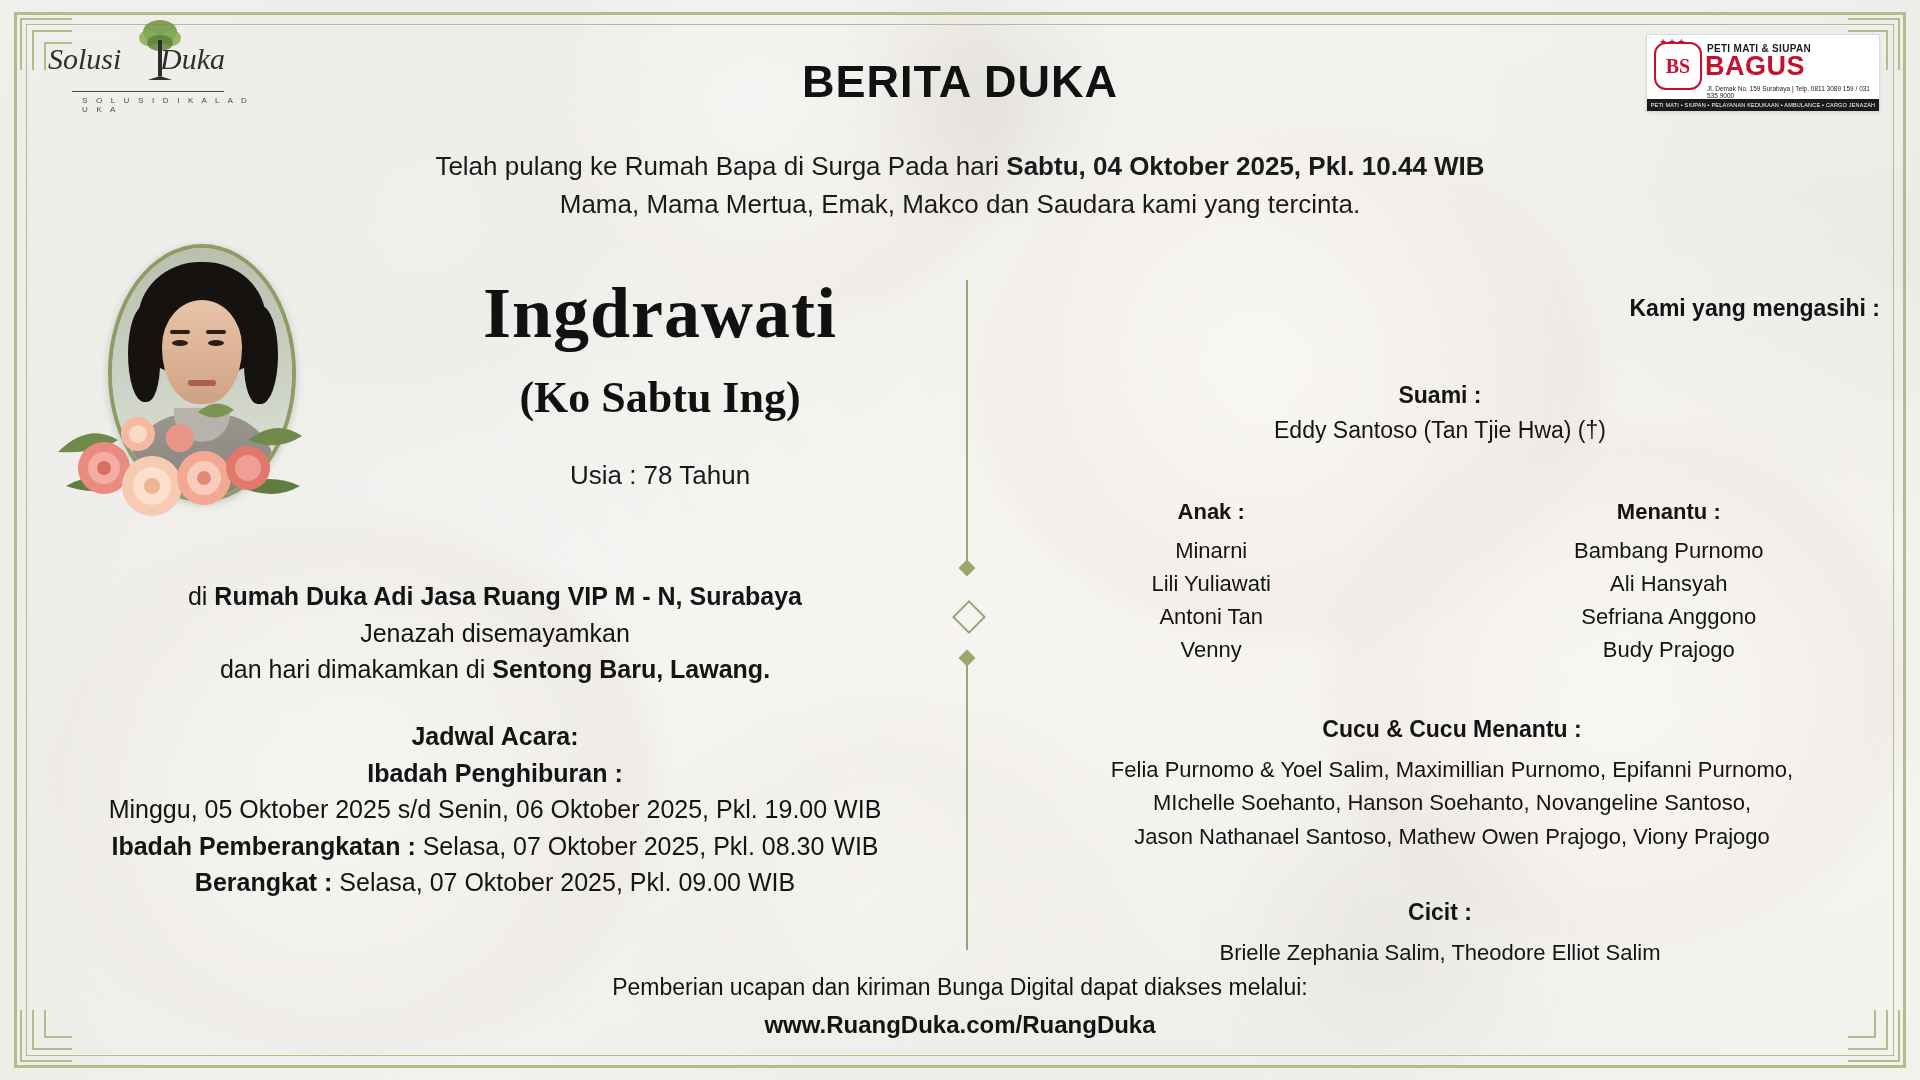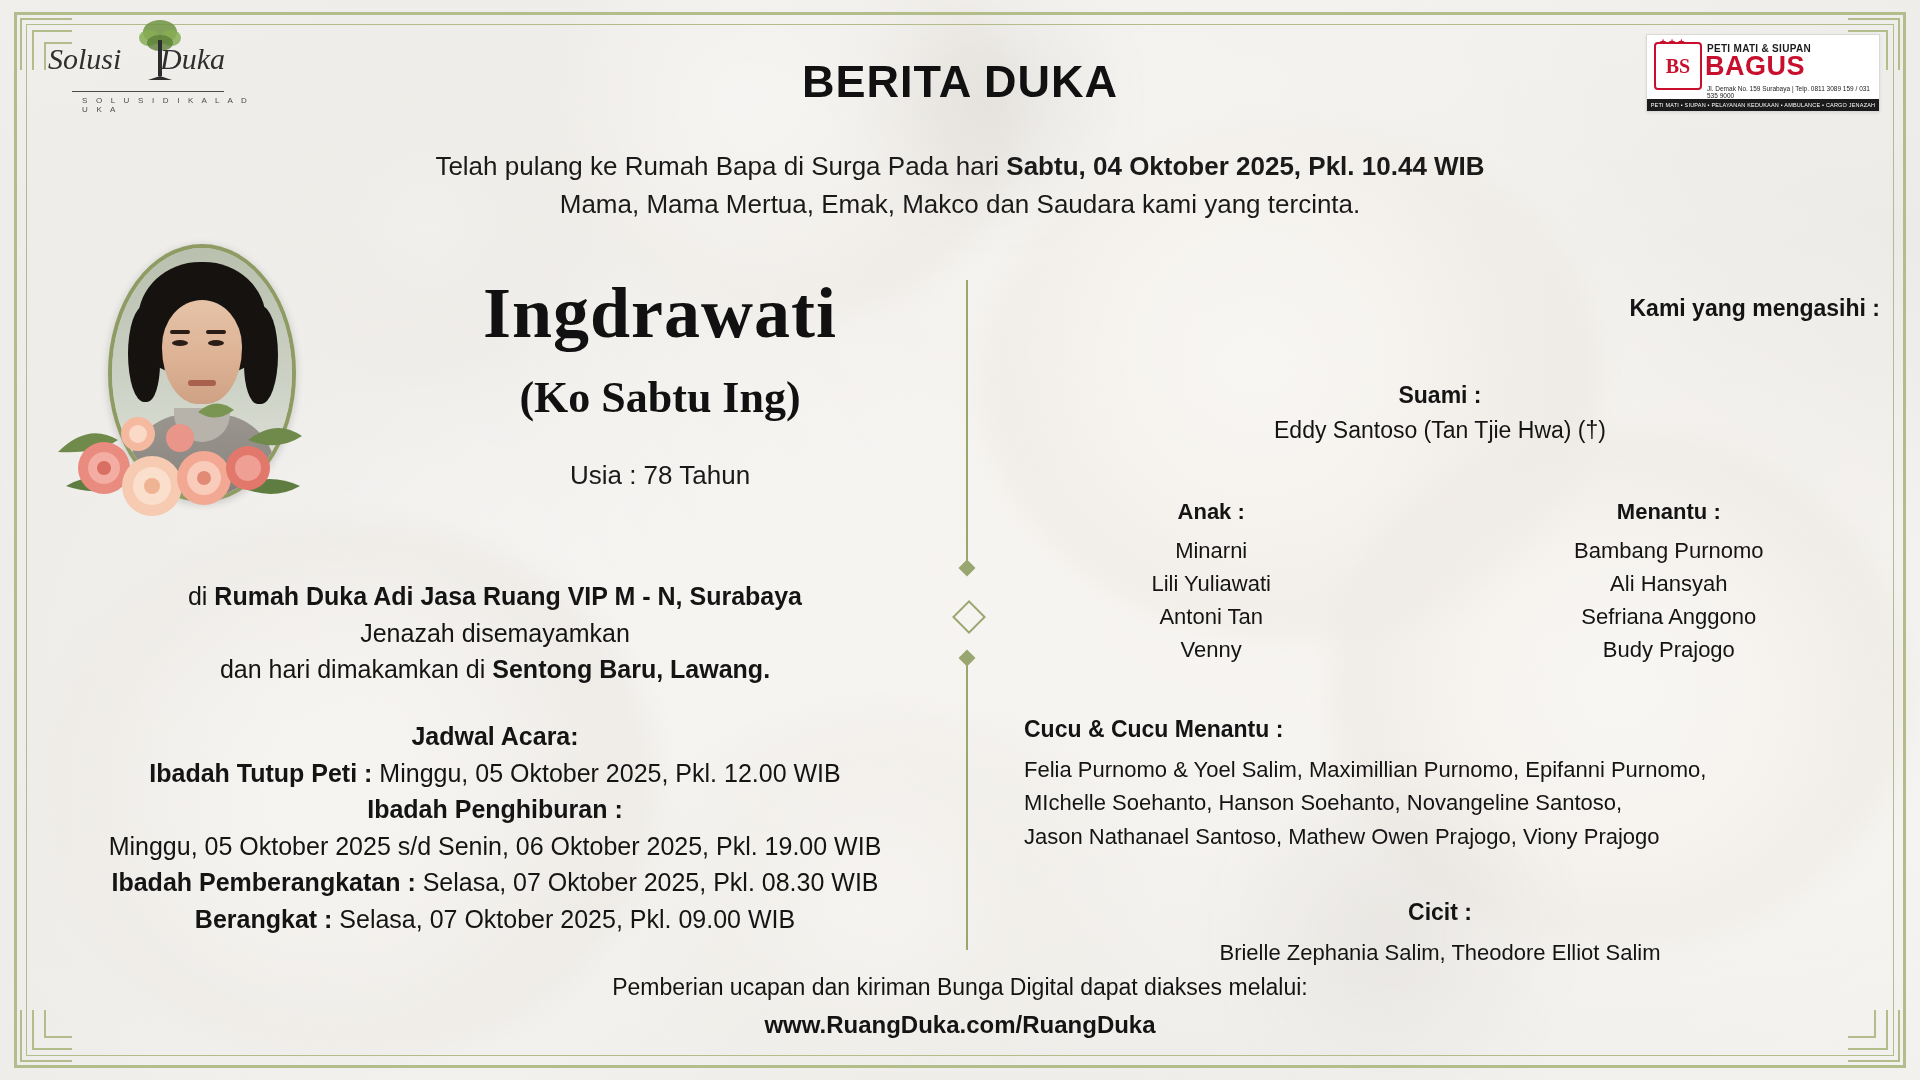--- a/index.html
+++ b/index.html
@@ -123,21 +123,21 @@
   .logo-right {
     position: absolute;
     right: 40px; top: 34px;
     width: 232px; height: 76px;
     background: #ffffff;
     border: 1px solid #d9d9d9;
     box-shadow: 0 1px 3px rgba(0,0,0,0.08);
   }
   .logo-right .bs {
     position: absolute; left: 7px; top: 7px; width: 44px; height: 44px;
-    border: 2px solid #c8102e; border-radius: 4px;
+    border: 2px solid #c8102e; border-radius: 12px;
     display: flex; align-items: center; justify-content: center;
     font-family: "Liberation Serif", serif; font-weight: bold; font-size: 20px; color: #c8102e;
     background: #fff;
   }
   .logo-right .stars { position: absolute; left: 12px; top: 2px; font-size: 9px; color: #c8102e; letter-spacing: 1px; }
   .logo-right .l1 { position: absolute; left: 60px; top: 8px; font-size: 10px; font-weight: bold; color: #1b1b1b; letter-spacing: .3px; }
   .logo-right .l2 { position: absolute; left: 58px; top: 18px; font-size: 27px; font-weight: bold; color: #c8102e; letter-spacing: .5px; line-height: 1; }
   .logo-right .l3 { position: absolute; left: 60px; top: 50px; font-size: 6.5px; color: #1b1b1b; }
   .logo-right .bar {
     position: absolute; left: 0; bottom: 0; width: 232px; height: 12px;
@@ -291,21 +291,21 @@
 
   .two-col {
     position: absolute; left: 1000px; right: 40px; top: 495px;
     display: flex; justify-content: space-between;
   }
   .two-col .col { width: 48%; text-align: center; font-size: 22px; color: #141414; line-height: 1.5; }
   .two-col .col .h { font-weight: bold; display: block; margin-bottom: 6px; }
 
   .cucu {
     position: absolute; left: 1024px; right: 40px; top: 712px;
-    font-size: 22px; color: #141414; line-height: 1.52;
+    text-align: center; font-size: 22px; color: #141414; line-height: 1.52;
   }
   .cucu .h { font-weight: bold; display: block; margin-bottom: 6px; font-size: 23px; }
 
   .cicit {
     position: absolute; left: 1000px; right: 40px; top: 895px;
     text-align: center; font-size: 22px; color: #141414; line-height: 1.5;
   }
   .cicit .h { font-weight: bold; display: block; margin-bottom: 6px; font-size: 23px; }
 </style>
 </head>
@@ -447,23 +447,20 @@
       </div>
       <div>Jenazah disemayamkan</div>
       <div>
         <span>dan hari dimakamkan di </span><b>Sentong Baru, Lawang.</b>
       </div>
     </div>
 
     <div class="schedule">
       <div class="hl">Jadwal Acara:</div>
       <div>
-        <b>Ibadah Tutup Peti : </b><span>Minggu, 05 Oktober 2025, Pkl. 12.00 WIB</span>
-      </div>
-      <div>
         <b>Ibadah Penghiburan :</b>
       </div>
       <div>
         <span>Minggu, 05 Oktober 2025 s/d Senin, 06 Oktober 2025, Pkl. 19.00 WIB</span>
       </div>
       <div>
         <b>Ibadah Pemberangkatan : </b><span>Selasa, 07 Oktober 2025, Pkl. 08.30 WIB</span>
       </div>
       <div>
         <b>Berangkat : </b><span>Selasa, 07 Oktober 2025, Pkl. 09.00 WIB</span>

